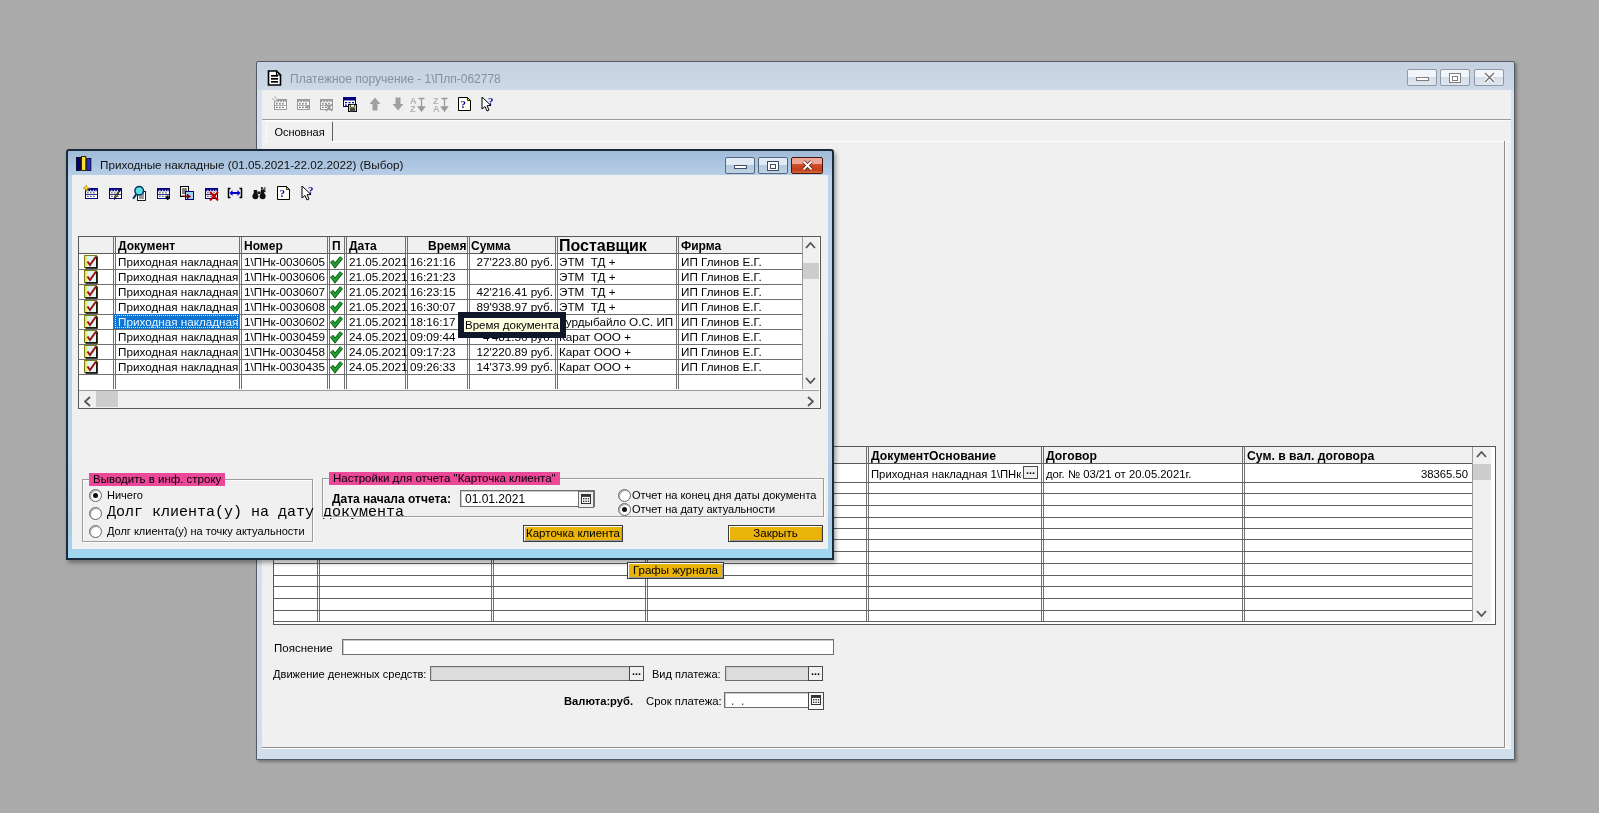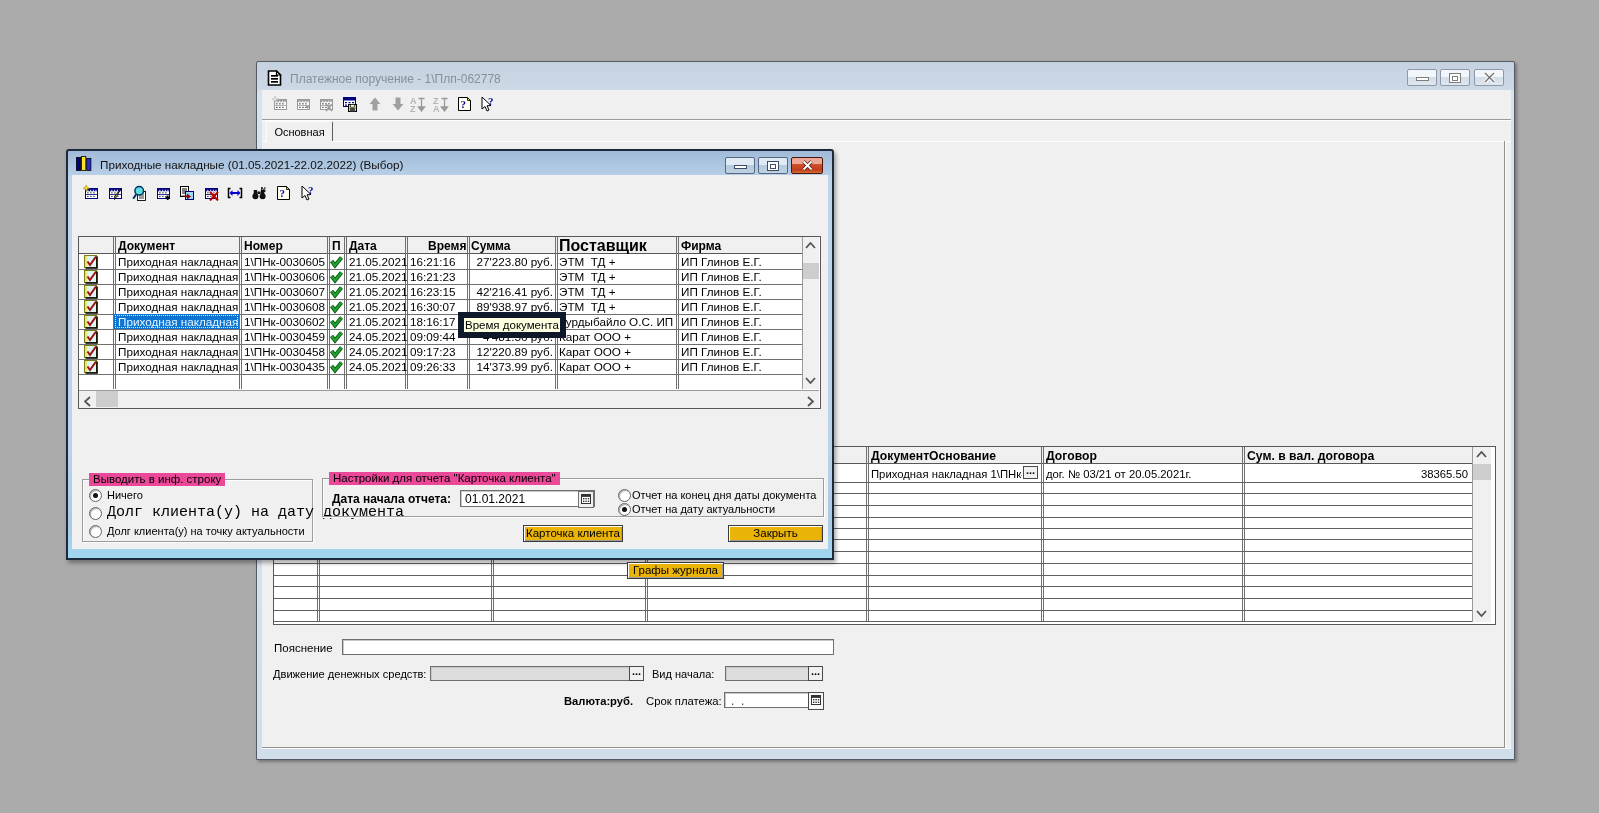--- a/index.html
+++ b/index.html
@@ -108,21 +108,21 @@
     </svg>
 <svg class="abs" style="left:1476px;top:610px" width="11" height="7">
       <path d="M1 1 L5.5 6 L10 1" fill="none" stroke="#555" stroke-width="1.8"></path>
     </svg>
 <div class="sbthumb" style="left:1473px;top:464px;width:18px;height:16px;"></div>
 <div class="lbl" style="left:274px;top:641px;font-size:11.5px;">Пояснение</div>
 <div class="tbox" style="left:342px;top:639px;width:490px;height:14px;"></div>
 <div class="lbl" style="left:273px;top:667px;font-size:11.1px;">Движение денежных средств:</div>
 <div class="tbox gray" style="left:430px;top:666px;width:198px;height:13px;"></div>
 <div class="dots" style="left:629px;top:666px;width:13px;height:13px;line-height:8px;">...</div>
-<div class="lbl" style="left:652px;top:667px;font-size:11px;">Вид начала:</div>
+<div class="lbl" style="left:652px;top:667px;font-size:11px;">Вид платежа:</div>
 <div class="tbox gray" style="left:725px;top:666px;width:82px;height:13px;"></div>
 <div class="dots" style="left:808px;top:666px;width:13px;height:13px;line-height:8px;">...</div>
 <div class="lbl" style="left:564px;top:694px;font-weight:bold;font-size:11.2px;">Валюта:руб.</div>
 <div class="lbl" style="left:646px;top:694px;font-size:11.3px;">Срок платежа:</div>
 <div class="tbox" style="left:724px;top:692px;width:83px;height:14px;">
       <span style="color:#444;position:absolute;left:6px;top:1px;">.&nbsp;&nbsp;.</span>
     </div>
 <div class="abs" style="left:808px;top:692px;width:14px;height:16px;background:#f8f8f8;border:1px solid #4a4a4a;">
 <svg style="display:block;margin:2px auto 0" width="10" height="10" viewBox="0 0 10 10">
         <rect x="0.5" y="0.5" width="9" height="9" fill="#fff" stroke="#333"></rect>

